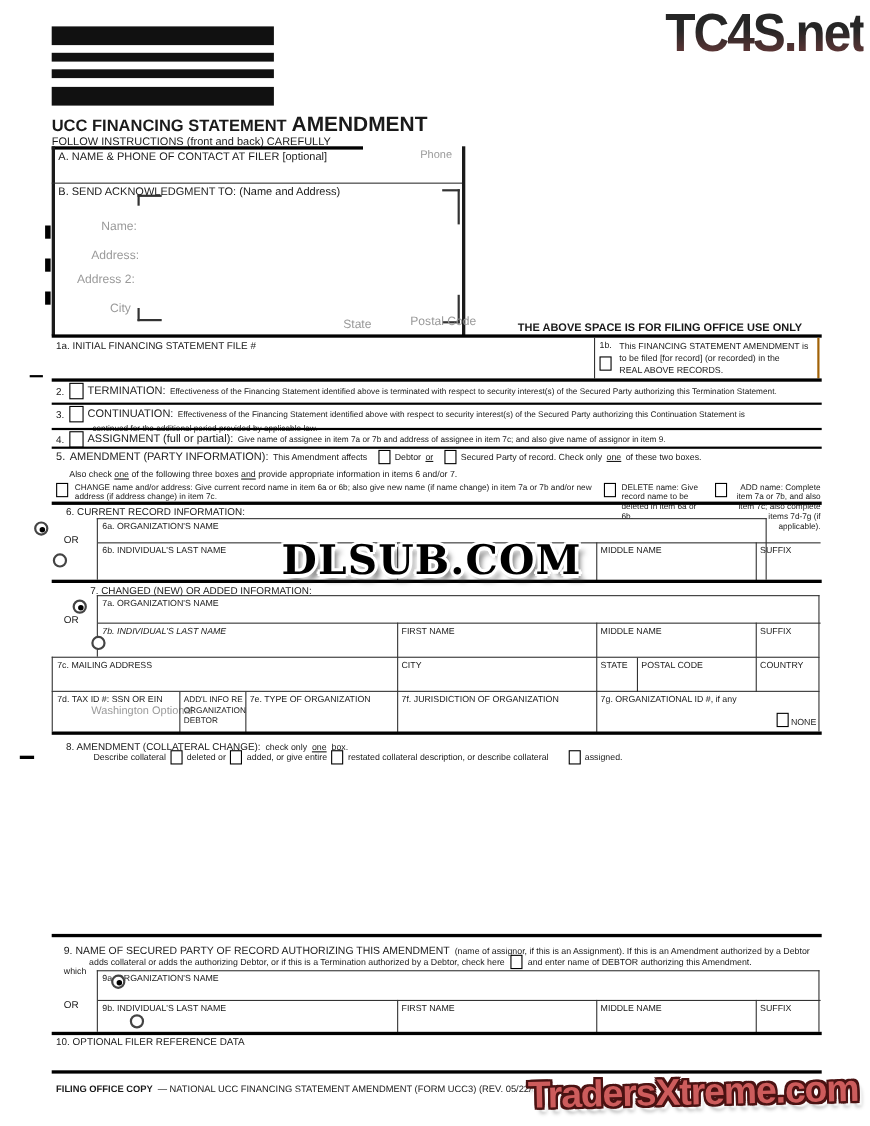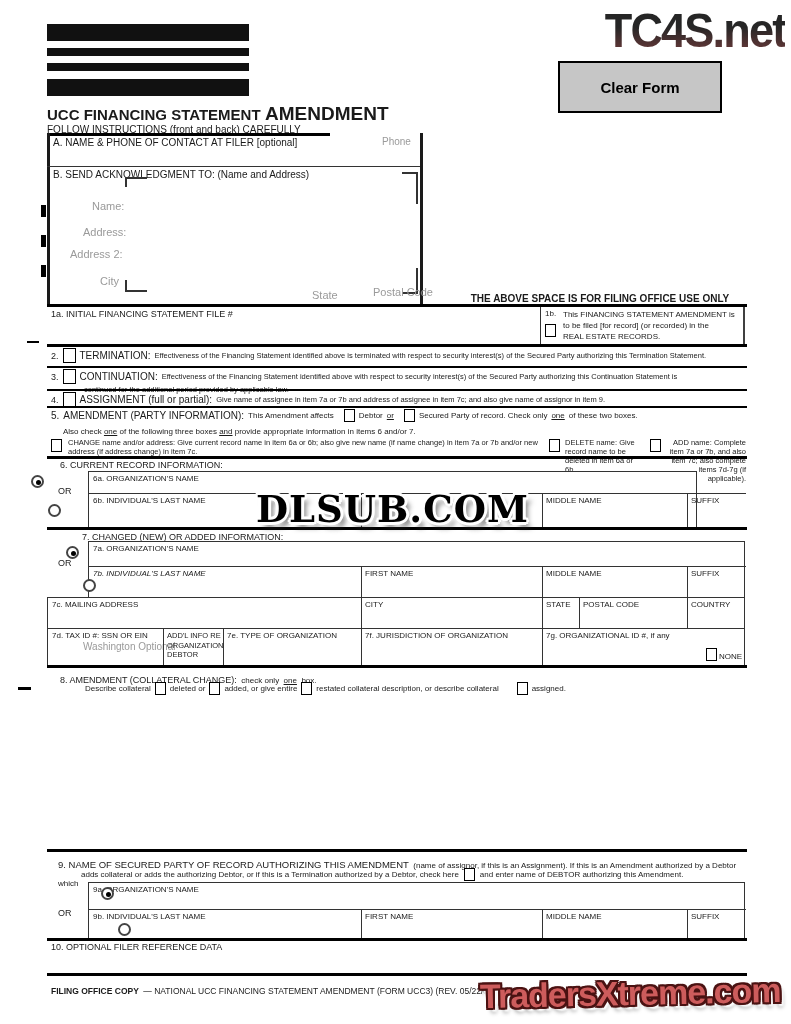--- a/index.html
+++ b/index.html
@@ -48,21 +48,20 @@
   .bracket { position:absolute; }
   .flexrow { display:flex; align-items:center; gap:4px; }
 </style>
 </head>
 <body>
 
 <div class="page">
 
   
   <div class="tc4s">TC4S.net</div>
-  <button class="clearform">Clear Form</button>
 
   
   <div>
     <div class="bar" style="top:24px;height:17px;"></div>
     <div class="bar" style="top:48px;height:8px;"></div>
     <div class="bar" style="top:63px;height:8px;"></div>
     <div class="bar" style="top:79px;height:17px;"></div>
   </div>
 
   
@@ -100,29 +99,29 @@
   <div class="abs t11 gray" style="left:286px;top:289px;">State</div>
   <div class="abs t11 gray" style="left:347px;top:286px;">Postal Code</div>
 
   
   <div class="abs t10 b" style="left:455px;top:293px;width:290px;text-align:center;">THE ABOVE SPACE IS FOR FILING OFFICE USE ONLY</div>
 
   
   <div class="abs hline" style="left:47px;top:304px;width:700px;height:3px;"></div>
 
   
-  <div class="abs" style="left:47px;top:307px;width:698px;height:37px;border-right:2px solid #404040;">
+  <div class="abs" style="left:47px;top:307px;width:698px;height:37px;border-right:2px solid #a16207;">
     <div class="abs t8" style="left:4px;top:2px;font-size:9px;">1a. INITIAL FINANCING STATEMENT FILE #</div>
     <div class="abs" style="left:493px;top:0;width:1px;height:37px;background:#333;"></div>
     <div class="abs t8 b" style="left:498px;top:2px;font-weight:normal;">1b.</div>
     <span class="cb abs" style="left:498px;top:17px;"></span>
     <div class="abs t8" style="left:516px;top:2px;line-height:11px;">
       <div>This FINANCING STATEMENT AMENDMENT is</div>
       <div>to be filed [for record] (or recorded) in the</div>
-      <div>REAL ESTATE RECORDS.</div>
+      <div>REAL ABOVE RECORDS.</div>
     </div>
   </div>
   <div class="abs hline" style="left:47px;top:344px;width:700px;height:3px;"></div>
   <div class="abs hline" style="left:27px;top:341px;width:12px;height:2px;"></div>
 
   
   <div class="abs flexrow" style="left:51px;top:348px;width:694px;">
     <span class="t9">2.</span>
     <span class="cb big"></span>
     <span class="t10">TERMINATION:</span>

